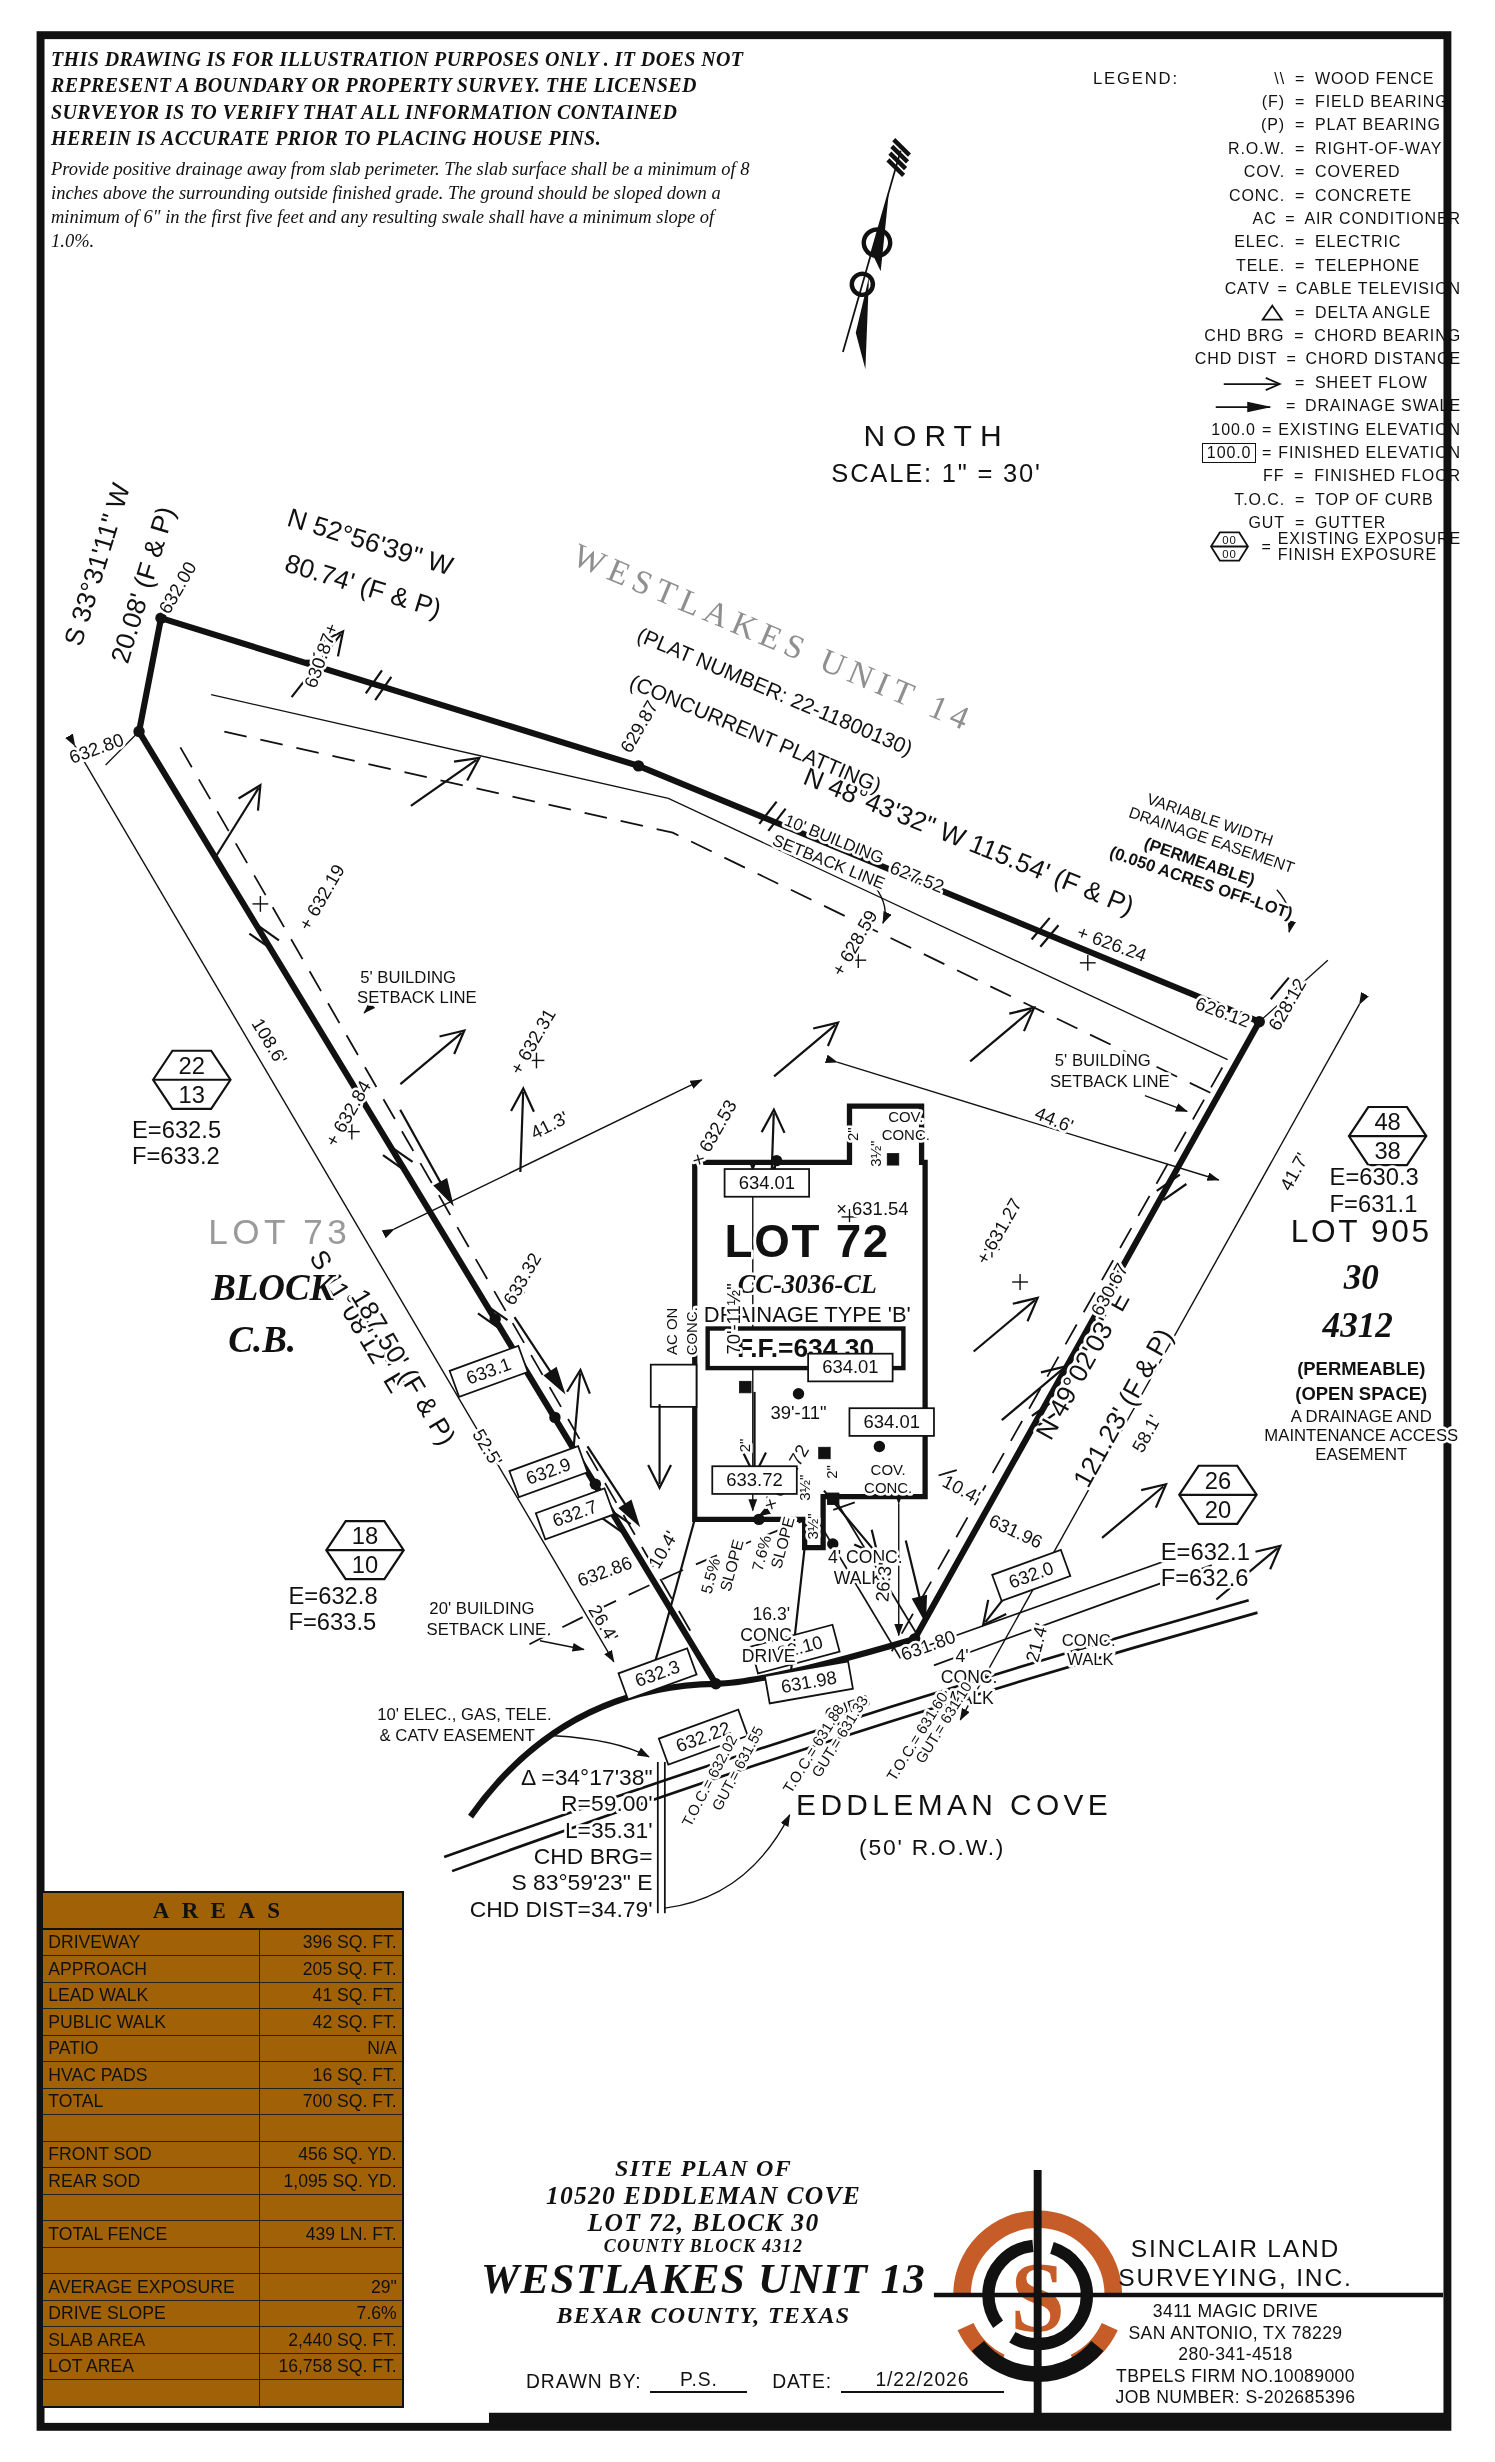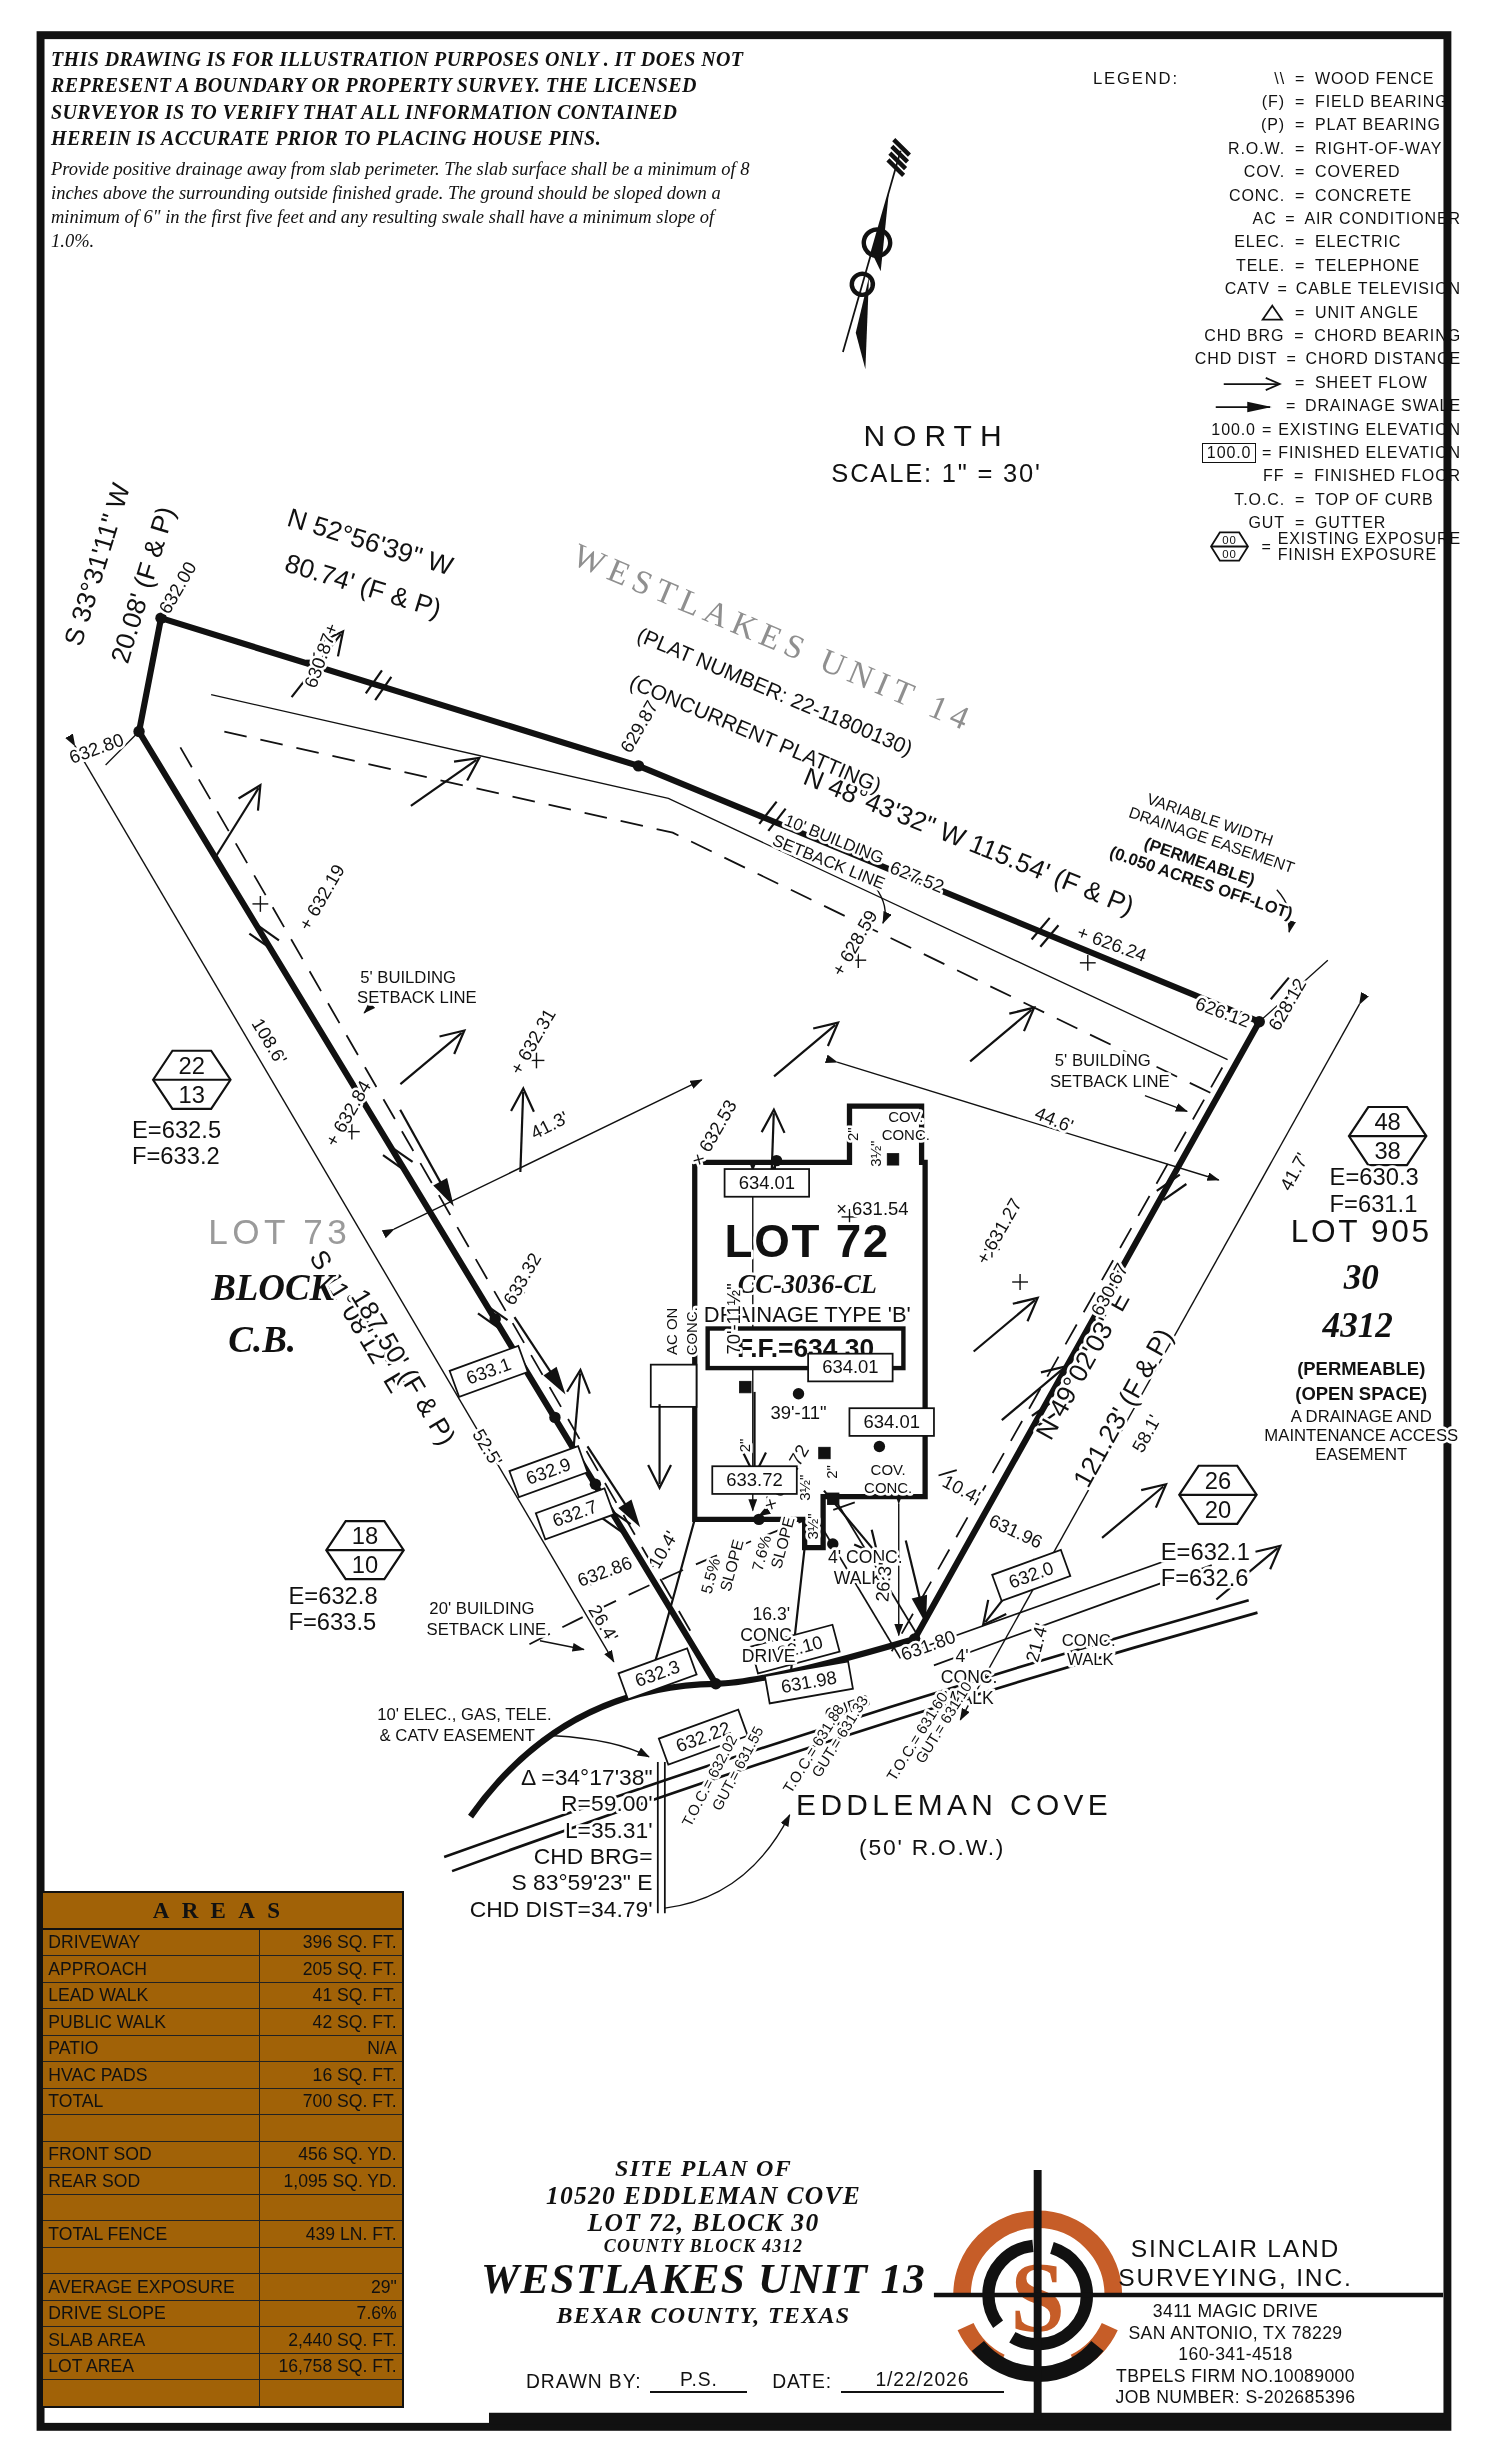--- a/index.html
+++ b/index.html
@@ -825,21 +825,21 @@
       <div class="lg-row">
         <span class="lg-sym">CATV</span>
         <span class="lg-eq">=</span>
         <span class="lg-lbl">CABLE TELEVISION</span>
       </div>
       <div class="lg-row">
         <span class="lg-sym"><svg width="24.6" height="19.3" style="vertical-align: middle;" viewBox="0 0 28 22">
             <polygon points="14,3 25,19 3,19" fill="none" stroke="#111" stroke-width="2"></polygon>
           </svg></span>
         <span class="lg-eq">=</span>
-        <span class="lg-lbl">UNIT ANGLE</span>
+        <span class="lg-lbl">DELTA ANGLE</span>
       </div>
       <div class="lg-row">
         <span class="lg-sym">CHD BRG</span>
         <span class="lg-eq">=</span>
         <span class="lg-lbl">CHORD BEARING</span>
       </div>
       <div class="lg-row">
         <span class="lg-sym">CHD DIST</span>
         <span class="lg-eq">=</span>
         <span class="lg-lbl">CHORD DISTANCE</span>
@@ -992,21 +992,21 @@
       <div style="font-size: 24px;">BEXAR COUNTY, TEXAS</div>
     </div>
 
   <div id="company-name" class="abs">
       <div>SINCLAIR LAND</div>
       <div>SURVEYING, INC.</div>
     </div>
   <div id="company-info" class="abs">
       <div>3411 MAGIC DRIVE</div>
       <div>SAN ANTONIO, TX 78229</div>
-      <div>160-341-4518</div>
+      <div>280-341-4518</div>
       <div>TBPELS FIRM NO.10089000</div>
       <div>JOB NUMBER: S-202685396</div>
     </div>
 
   <div id="footer" class="abs">
     <span>DRAWN BY:</span>
     <span class="ul by">P.S.</span>
     <span style="margin-left:16px;">DATE:</span>
     <span class="ul dt">1/22/2026</span>
   </div>

